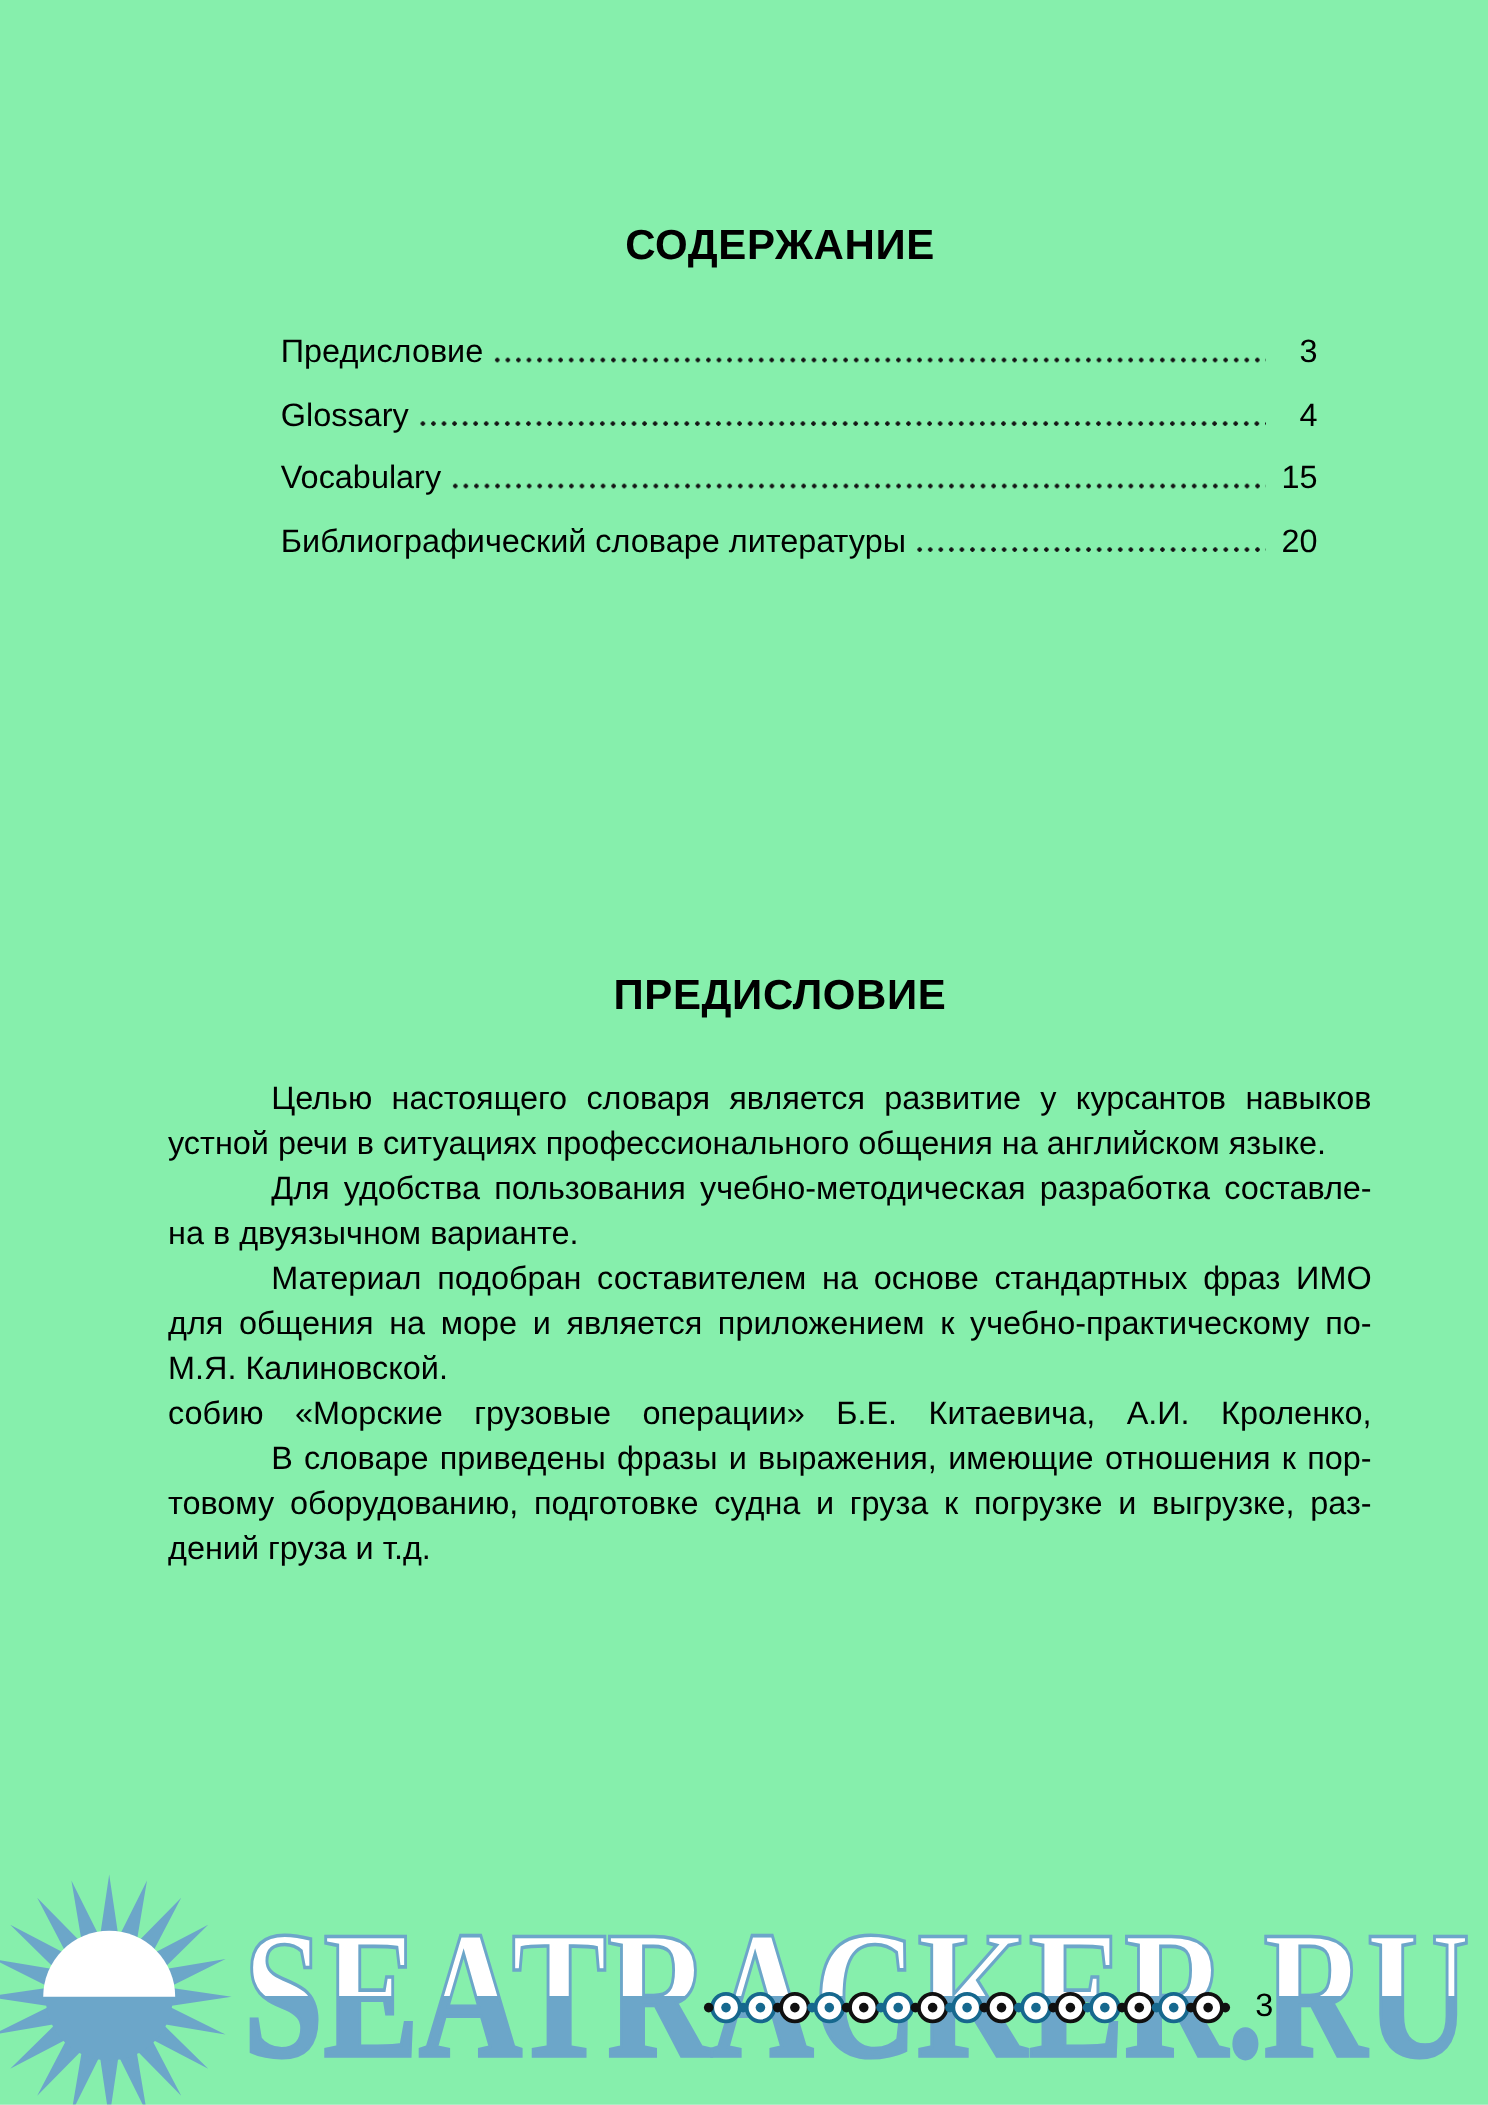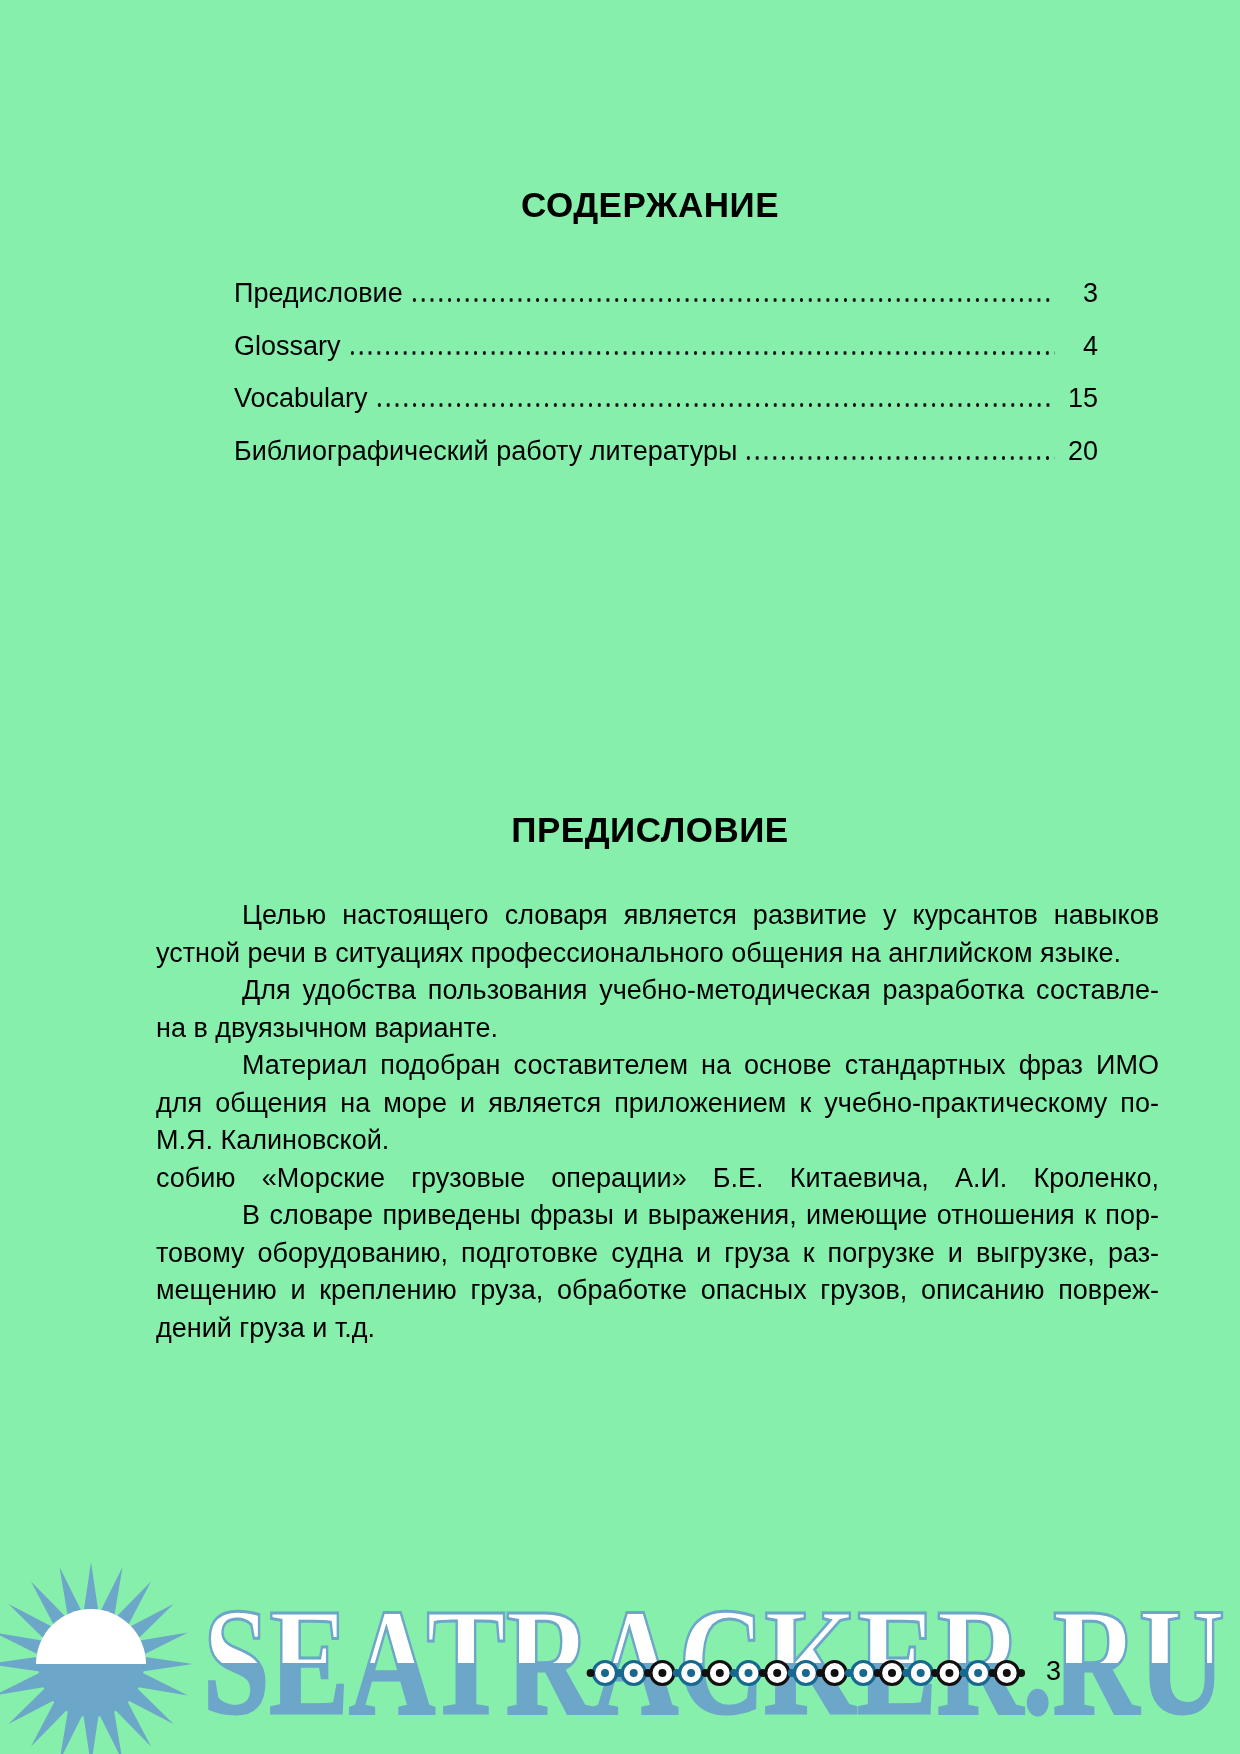--- a/index.html
+++ b/index.html
@@ -56,21 +56,20 @@
   .toc-num { min-width: 34px; text-align: right; white-space: nowrap; }
 
   
   #preface-body {
     position: absolute;
     left: 140px;
     top: 897px;
     width: 1003px;
     font-size: 27px;
     line-height: 37.5px;
-    margin-left: 16px;
   }
   .para .line {
     text-align: justify;
     text-align-last: justify;
     white-space: nowrap;
   }
   .para .line.first { text-indent: 86px; }
   .para .line.last { text-align: left; text-align-last: left; white-space: normal; }
 
   
@@ -108,21 +107,21 @@
     <span class="toc-num">4</span>
   </div>
 
   <div class="toc-row">
     <span class="toc-label">Vocabulary</span>
     <span class="toc-leader"></span>
     <span class="toc-num">15</span>
   </div>
 
   <div class="toc-row">
-    <span class="toc-label">Библиографический работу литературы</span>
+    <span class="toc-label">Библиографический словаре литературы</span>
     <span class="toc-leader"></span>
     <span class="toc-num">20</span>
   </div>
 </div>
 
   <div id="preface-title" class="heading">ПРЕДИСЛОВИЕ</div>
 
   <div id="preface-body">
       <div class="para">
         <div class="line first">Целью настоящего словаря является развитие у курсантов навыков</div>
@@ -134,21 +133,20 @@
       </div>
       <div class="para">
         <div class="line first">Материал подобран составителем на основе стандартных фраз ИМО</div>
         <div class="line">для общения на море и является приложением к учебно-практическому по-</div>
         <div class="line last">М.Я. Калиновской.</div>
         <div class="line">собию «Морские грузовые операции» Б.Е. Китаевича, А.И. Кроленко,</div>
       </div>
       <div class="para">
         <div class="line first">В словаре приведены фразы и выражения, имеющие отношения к пор-</div>
         <div class="line">товому оборудованию, подготовке судна и груза к погрузке и выгрузке, раз-</div>
-        <div class="line">мещению и креплению груза, обработке опасных грузов, описанию повреж-</div>
         <div class="line last">дений груза и т.д.</div>
       </div>
     </div>
 
   <svg class="wm" viewBox="0 0 1240 1754" xmlns="http://www.w3.org/2000/svg">
     <defs>
       <linearGradient id="wmgrad" gradientUnits="userSpaceOnUse" x1="0" y1="1612" x2="0" y2="1713">
         <stop offset="0.505" stop-color="#ffffff"></stop>
         <stop offset="0.505" stop-color="#6ca6c9"></stop>
       </linearGradient>

